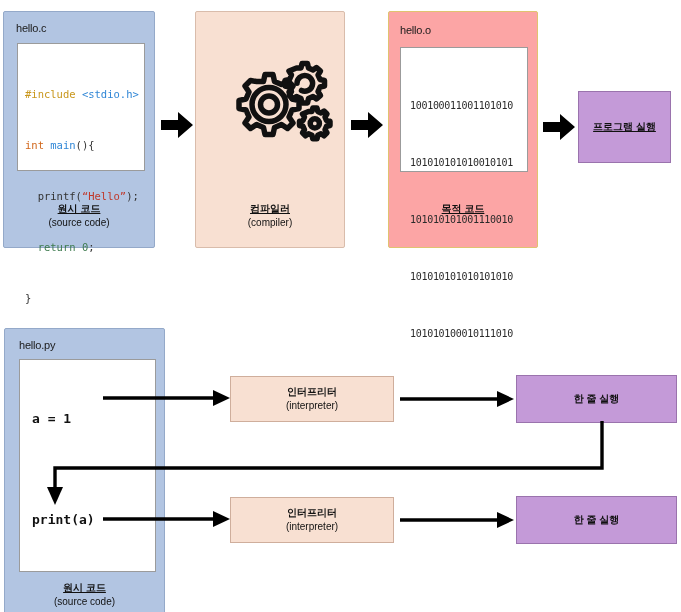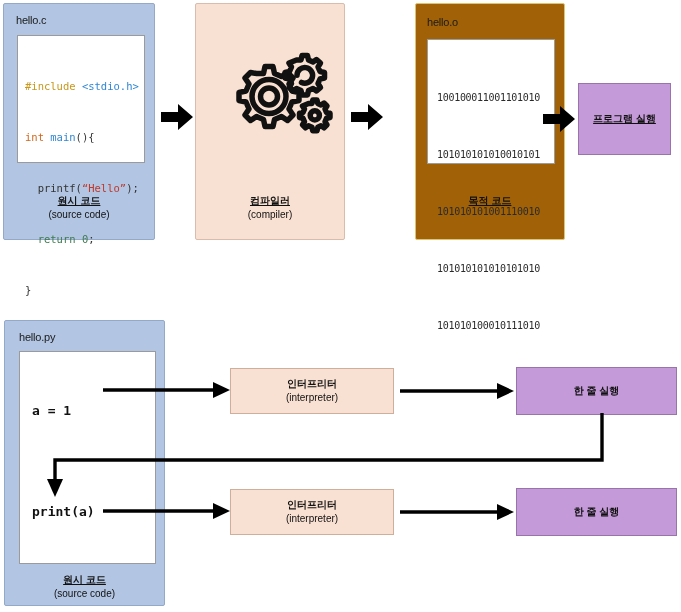--- a/index.html
+++ b/index.html
@@ -6,31 +6,31 @@
 
   body {
     width: 681px;
     height: 612px;
     background: #ffffff;
     font-family: "Liberation Sans", sans-serif;
     position: relative;
     overflow: hidden;
   }
 
-  .stage { position: absolute; left: 0; top: 0; width: 681px; height: 504px; }
+  .stage { position: absolute; left: 0; top: 8px; width: 681px; height: 504px; }
 
   
   .panel {
     position: absolute;
     border: 1px solid #9aa7bd;
     border-radius: 2px;
   }
   .panel.blue   { background: #b2c5e2; border-color: #94a9c9; }
   .panel.peach  { background: #f8e0d2; border-color: #d9bcab; }
-  .panel.yellow { background: #a16207; border-color: #e0c370; margin-left: 27px; }
+  .panel.yellow { background: #fca5a5; border-color: #e0c370; }
 
   .panel-title {
     position: absolute;
     font-size: 11px;
     color: #1a1a1a;
     letter-spacing: -0.2px;
     white-space: nowrap;
   }
 
   .panel-caption {

